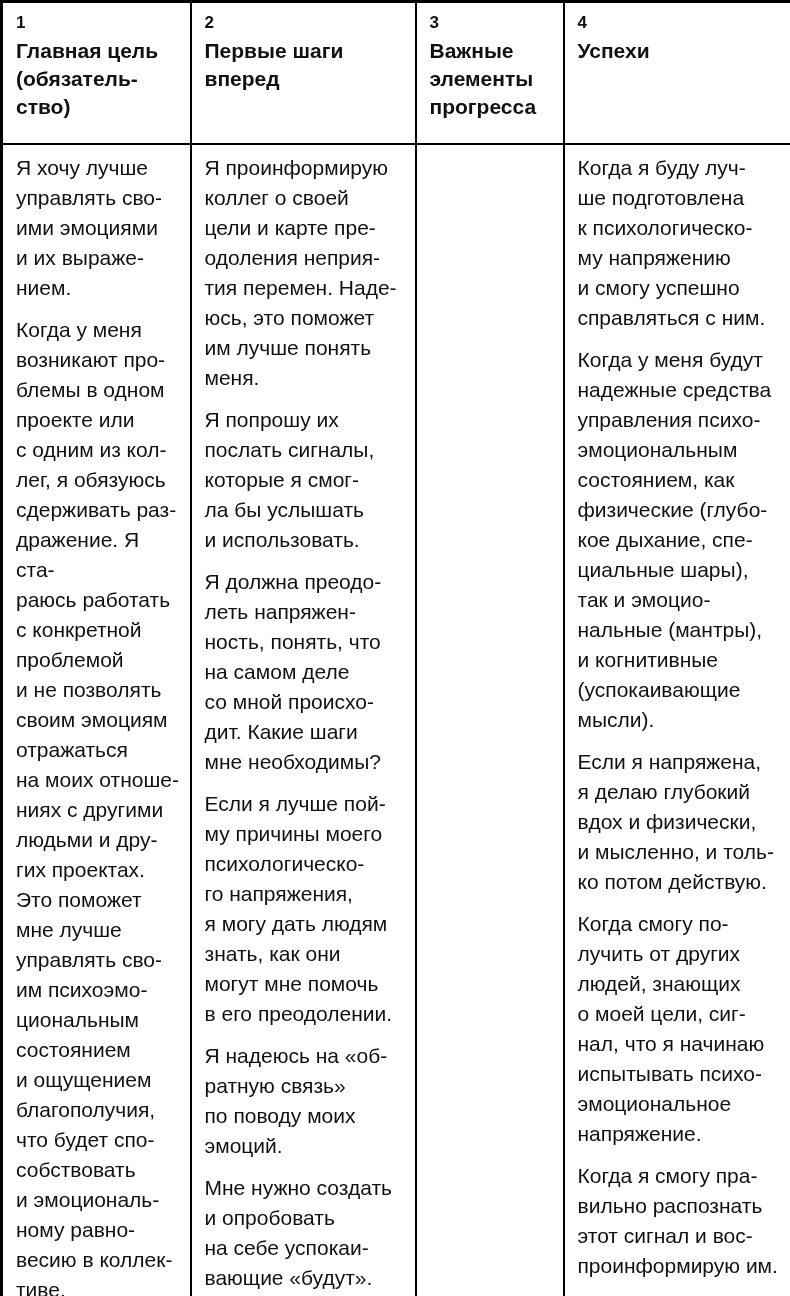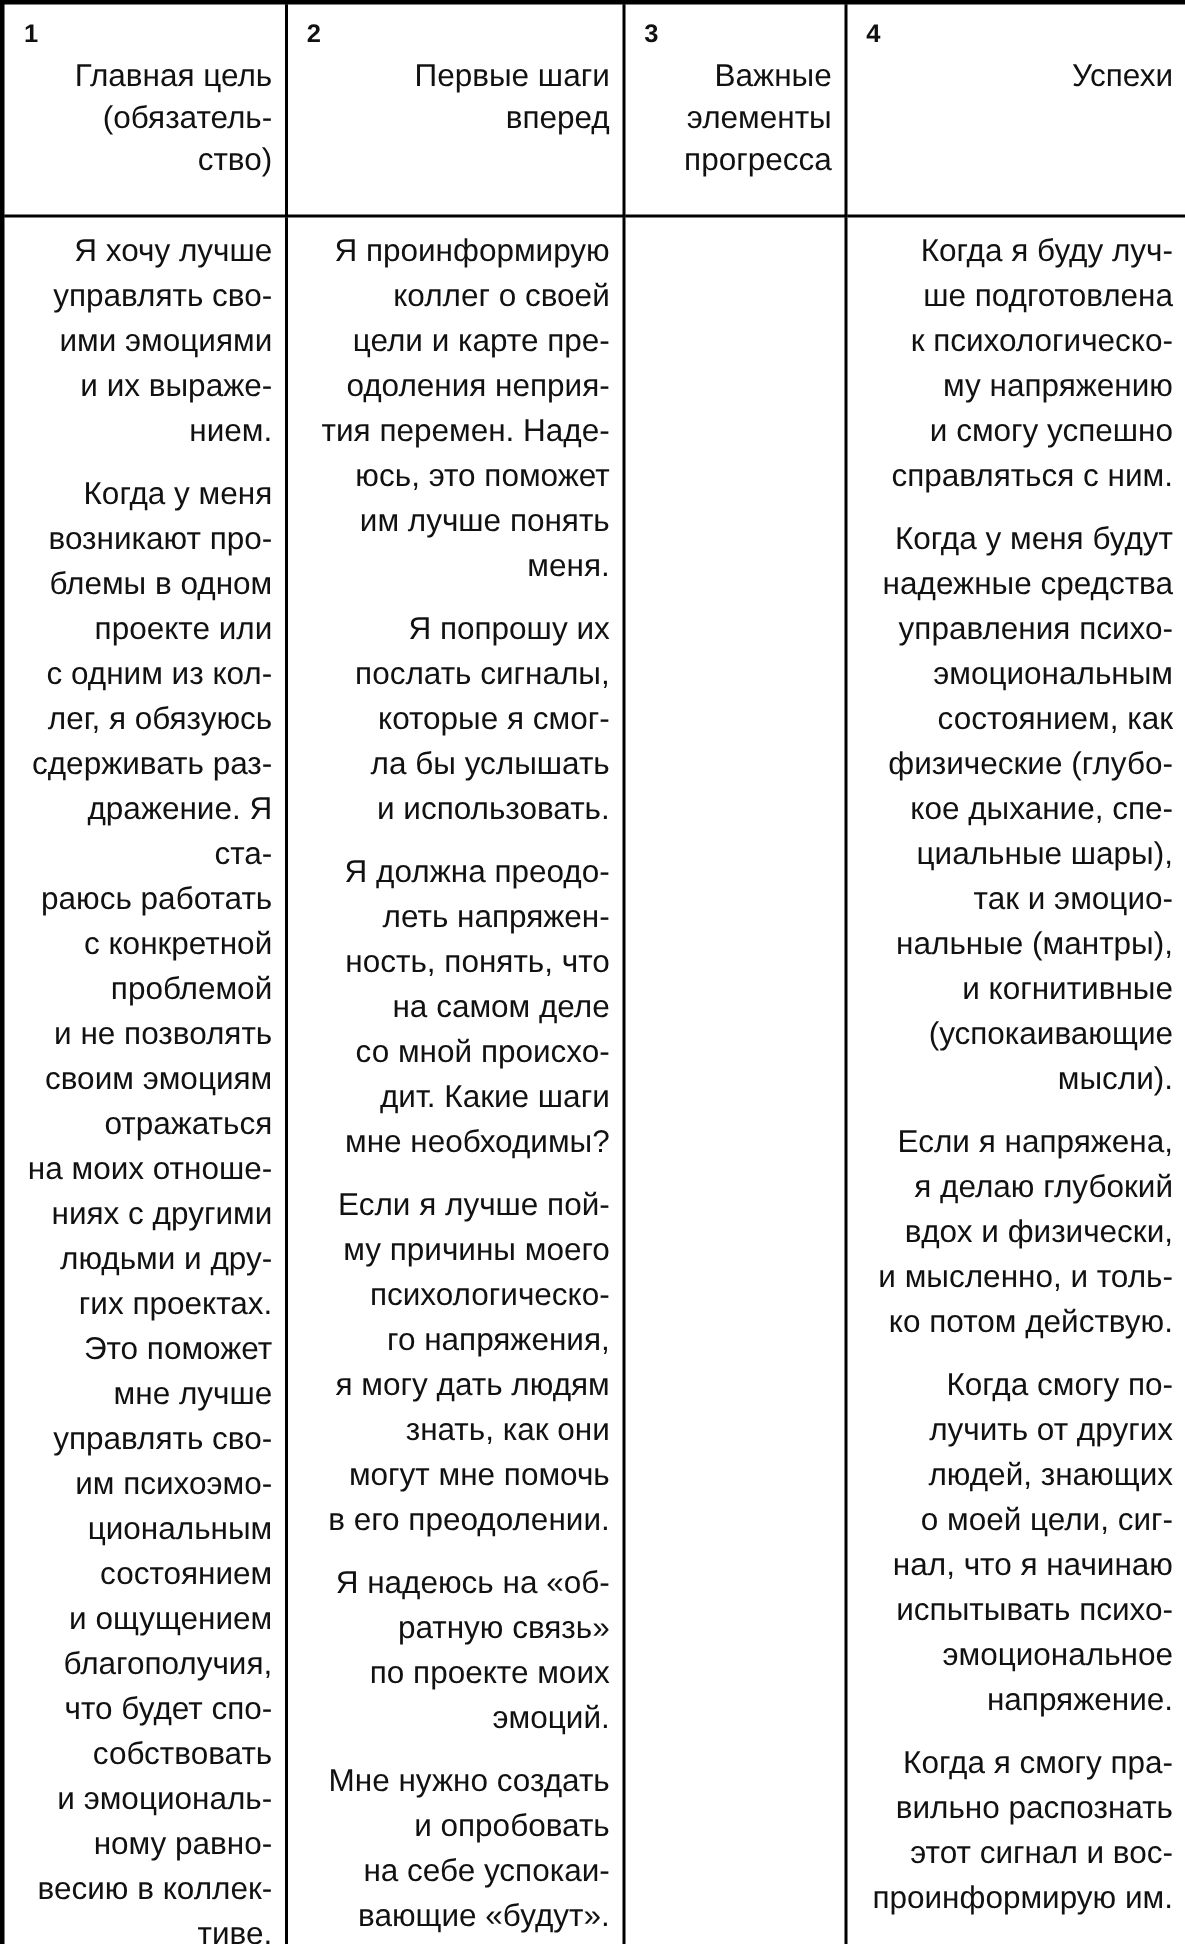--- a/index.html
+++ b/index.html
@@ -43,32 +43,30 @@
   .col-num {
     display: block;
     font-size: 17px;
     line-height: 24px;
     font-weight: bold;
     margin-bottom: 2px;
   }
   .col-title {
     display: block;
     white-space: pre-line;
-    font-weight: normal;
-    text-align: right;
+    font-weight: bold;
   }
   td.body-cell {
     font-size: 21px;
     line-height: 30px;
     padding-top: 10px;
   }
   .cell-par {
     margin: 0 0 12px 0;
     white-space: pre-line;
-    text-align: right;
   }
   .cell-par:last-child {
     margin-bottom: 0;
   }
 </style>
 </head>
 <body>
 
 <div class="page">
   <table class="goals">
@@ -168,21 +166,21 @@
             <p class="cell-par">Если я лучше пой-
 му причины моего
 психологическо-
 го напряжения,
 я могу дать людям
 знать, как они
 могут мне помочь
 в его преодолении.</p>
             <p class="cell-par">Я надеюсь на «об-
 ратную связь»
-по проекте моих
+по поводу моих
 эмоций.</p>
             <p class="cell-par">Мне нужно создать
 и опробовать
 на себе успокаи-
 вающие «будут».</p>
           </td>
         <td class="body-cell"></td>
         <td class="body-cell">
             <p class="cell-par">Когда я буду луч-
 ше подготовлена

